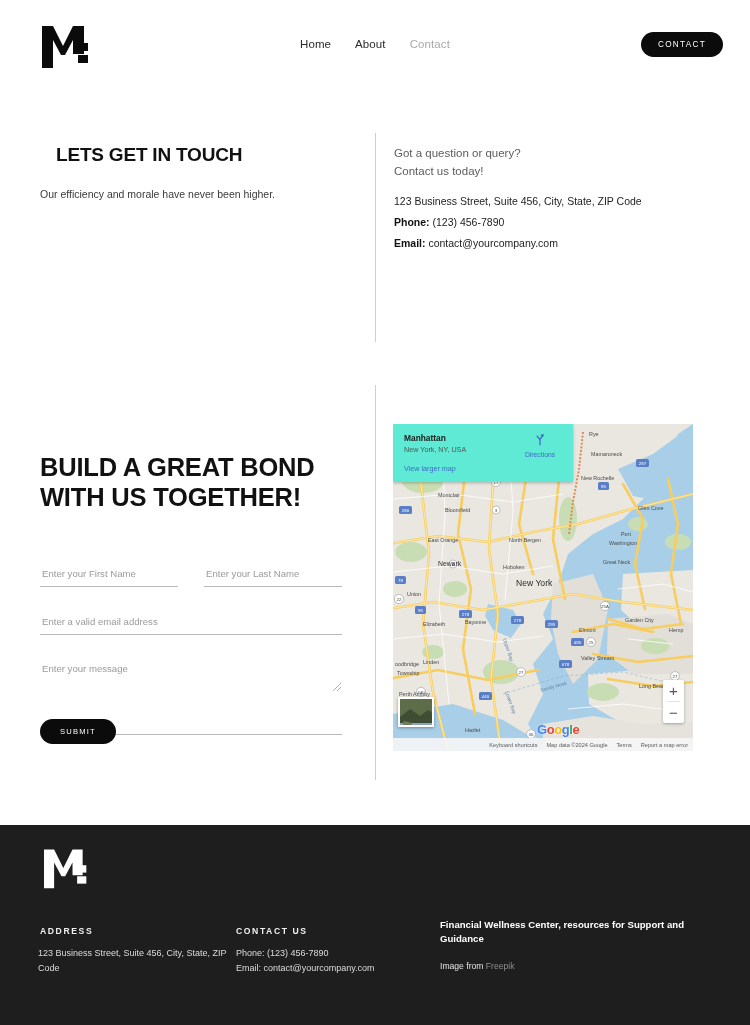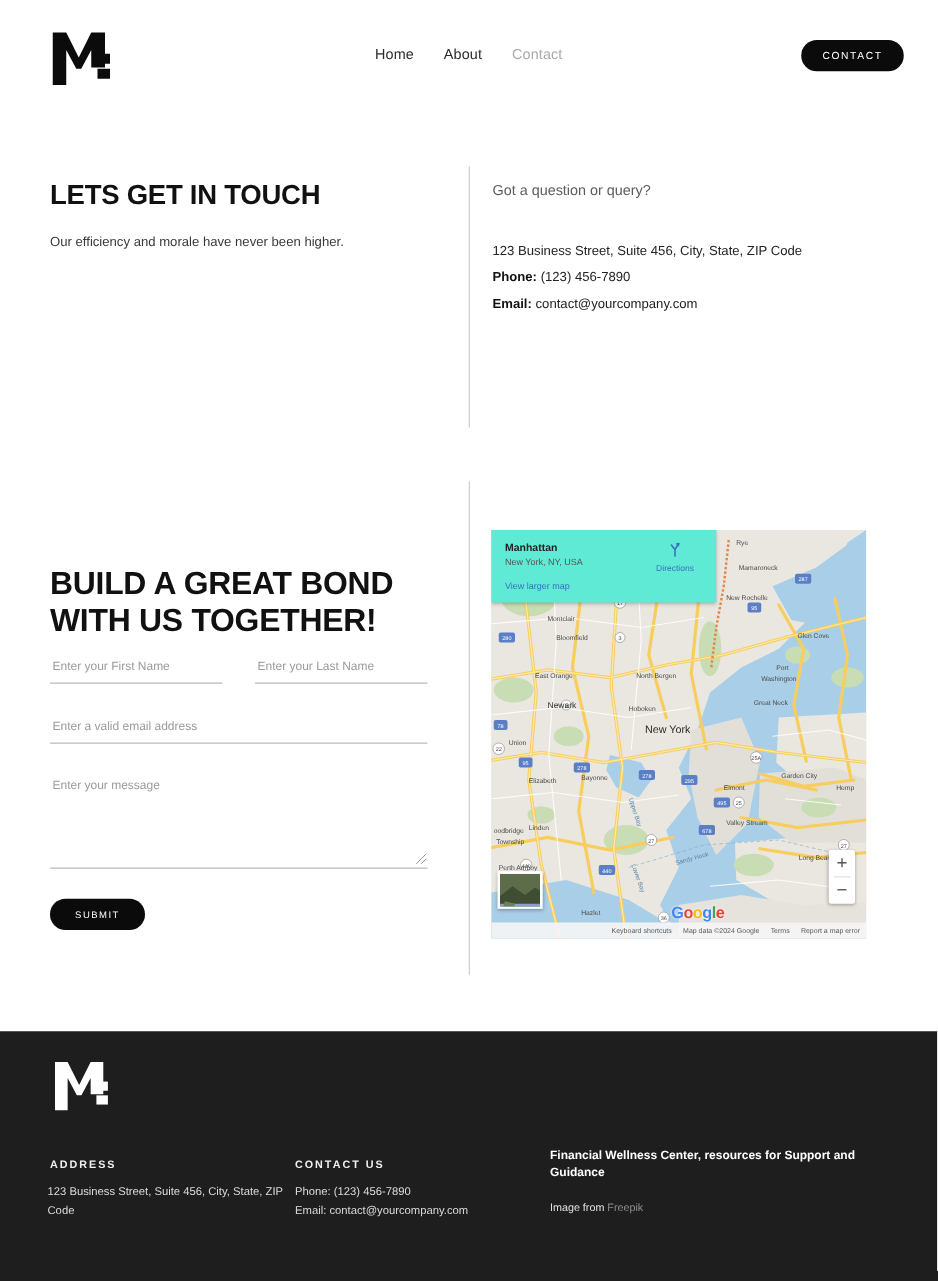--- a/index.html
+++ b/index.html
@@ -81,24 +81,24 @@
   .divider-v {
     position: absolute;
     width: 1px;
     background: #cfcfcf;
   }
   .divider-1 { left: 375px; top: 133px; height: 209px; }
   .divider-2 { left: 375px; top: 385px; height: 395px; }
 
   .h1-title {
     position: absolute;
-    left: 40px;
+    left: 56px;
     top: 144px;
     width: 320px;
-    font-size: 22px;
+    font-size: 19px;
     font-weight: bold;
     color: #111111;
     letter-spacing: -0.2px;
     line-height: 1.12;
   }
   .h1-sub {
     position: absolute;
     left: 40px;
     top: 187px;
     width: 320px;
@@ -151,20 +151,21 @@
   .field {
     position: absolute;
     border: none;
     border-bottom: 1px solid #b9b9b9;
     background: transparent;
     font-family: "Liberation Sans", sans-serif;
     font-size: 9.6px;
     color: #2b2b2b;
     padding: 0 0 5px 2px;
     outline: none;
+    margin-top: 40px;
   }
   .field::placeholder { color: #9b9b9b; }
 
   .f-first { left: 0px;   top: 0px;  width: 138px; height: 22px; }
   .f-last  { left: 164px; top: 0px;  width: 138px; height: 22px; }
   .f-email { left: 0px;   top: 48px; width: 302px; height: 22px; }
 
   .f-msg {
     left: 0px; top: 97px;
     width: 302px; height: 73px;
@@ -372,20 +373,21 @@
 
   <div class="sec1">
 
     <div class="divider-v divider-1"></div>
 
     <h1 class="h1-title">LETS GET IN TOUCH</h1>
     <p class="h1-sub">Our efficiency and morale have never been higher.</p>
 
     <div class="intro">
       <div>Got a question or query?</div>
+      <div>Contact us today!</div>
     </div>
 
     <div class="details">
       <div class="detail-row">
         <span class="val">123 Business Street, Suite 456, City, State, ZIP Code</span>
       </div>
       <div class="detail-row">
         <b>Phone:</b>
         <span class="val">(123) 456-7890</span>
       </div>

